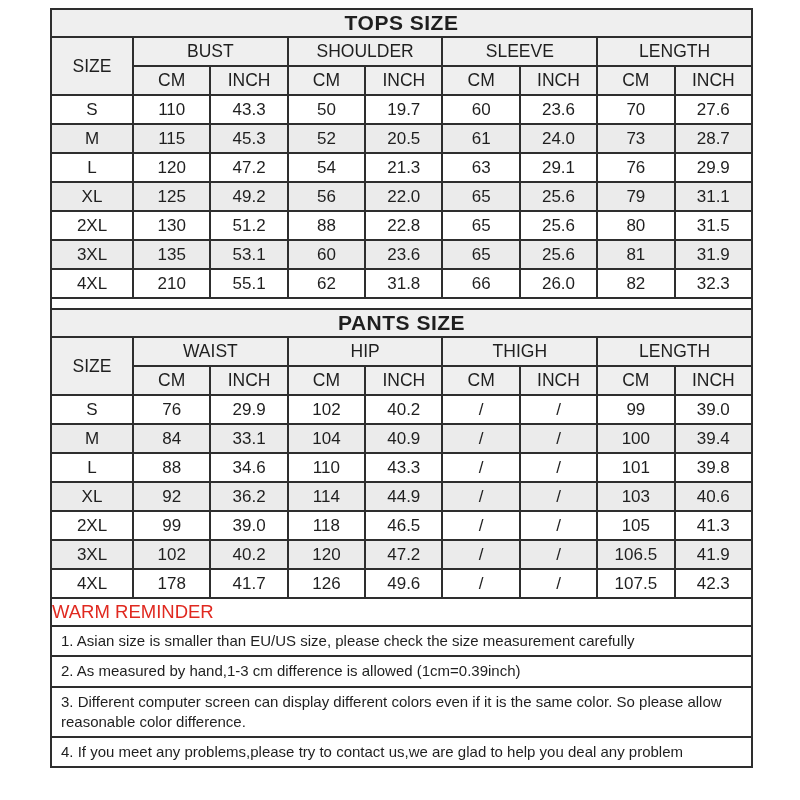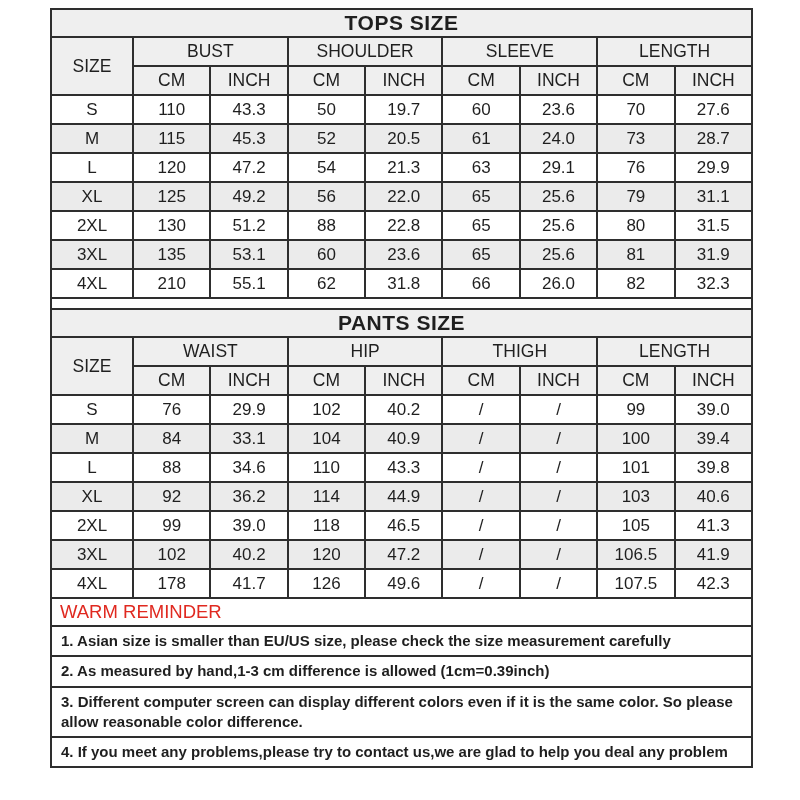--- a/index.html
+++ b/index.html
@@ -52,35 +52,34 @@
   }
   tr.data-row.alt td { background: var(--alt-bg); }
   tr.spacer td {
     height: 11px;
     background: #ffffff;
     border-top: 2px solid var(--border);
     border-bottom: 2px solid var(--border);
   }
   tr.reminder-title-row td {
     text-align: left;
-    padding: 0 8px;
+    padding: 0 0;
     font-size: 18.5px;
     color: var(--red);
     height: 28px;
     background: #ffffff;
   }
   tr.note-row td {
     text-align: left;
     padding: 4px 9px;
     font-size: 15px;
     line-height: 1.35;
     height: auto;
     white-space: normal;
     background: #ffffff;
-    font-weight: bold;
   }
 </style>
 </head>
 <body>
 
 <div class="chart-wrap">
   <table class="size-chart">
     <colgroup>
       <col class="col-size">
       <col>

